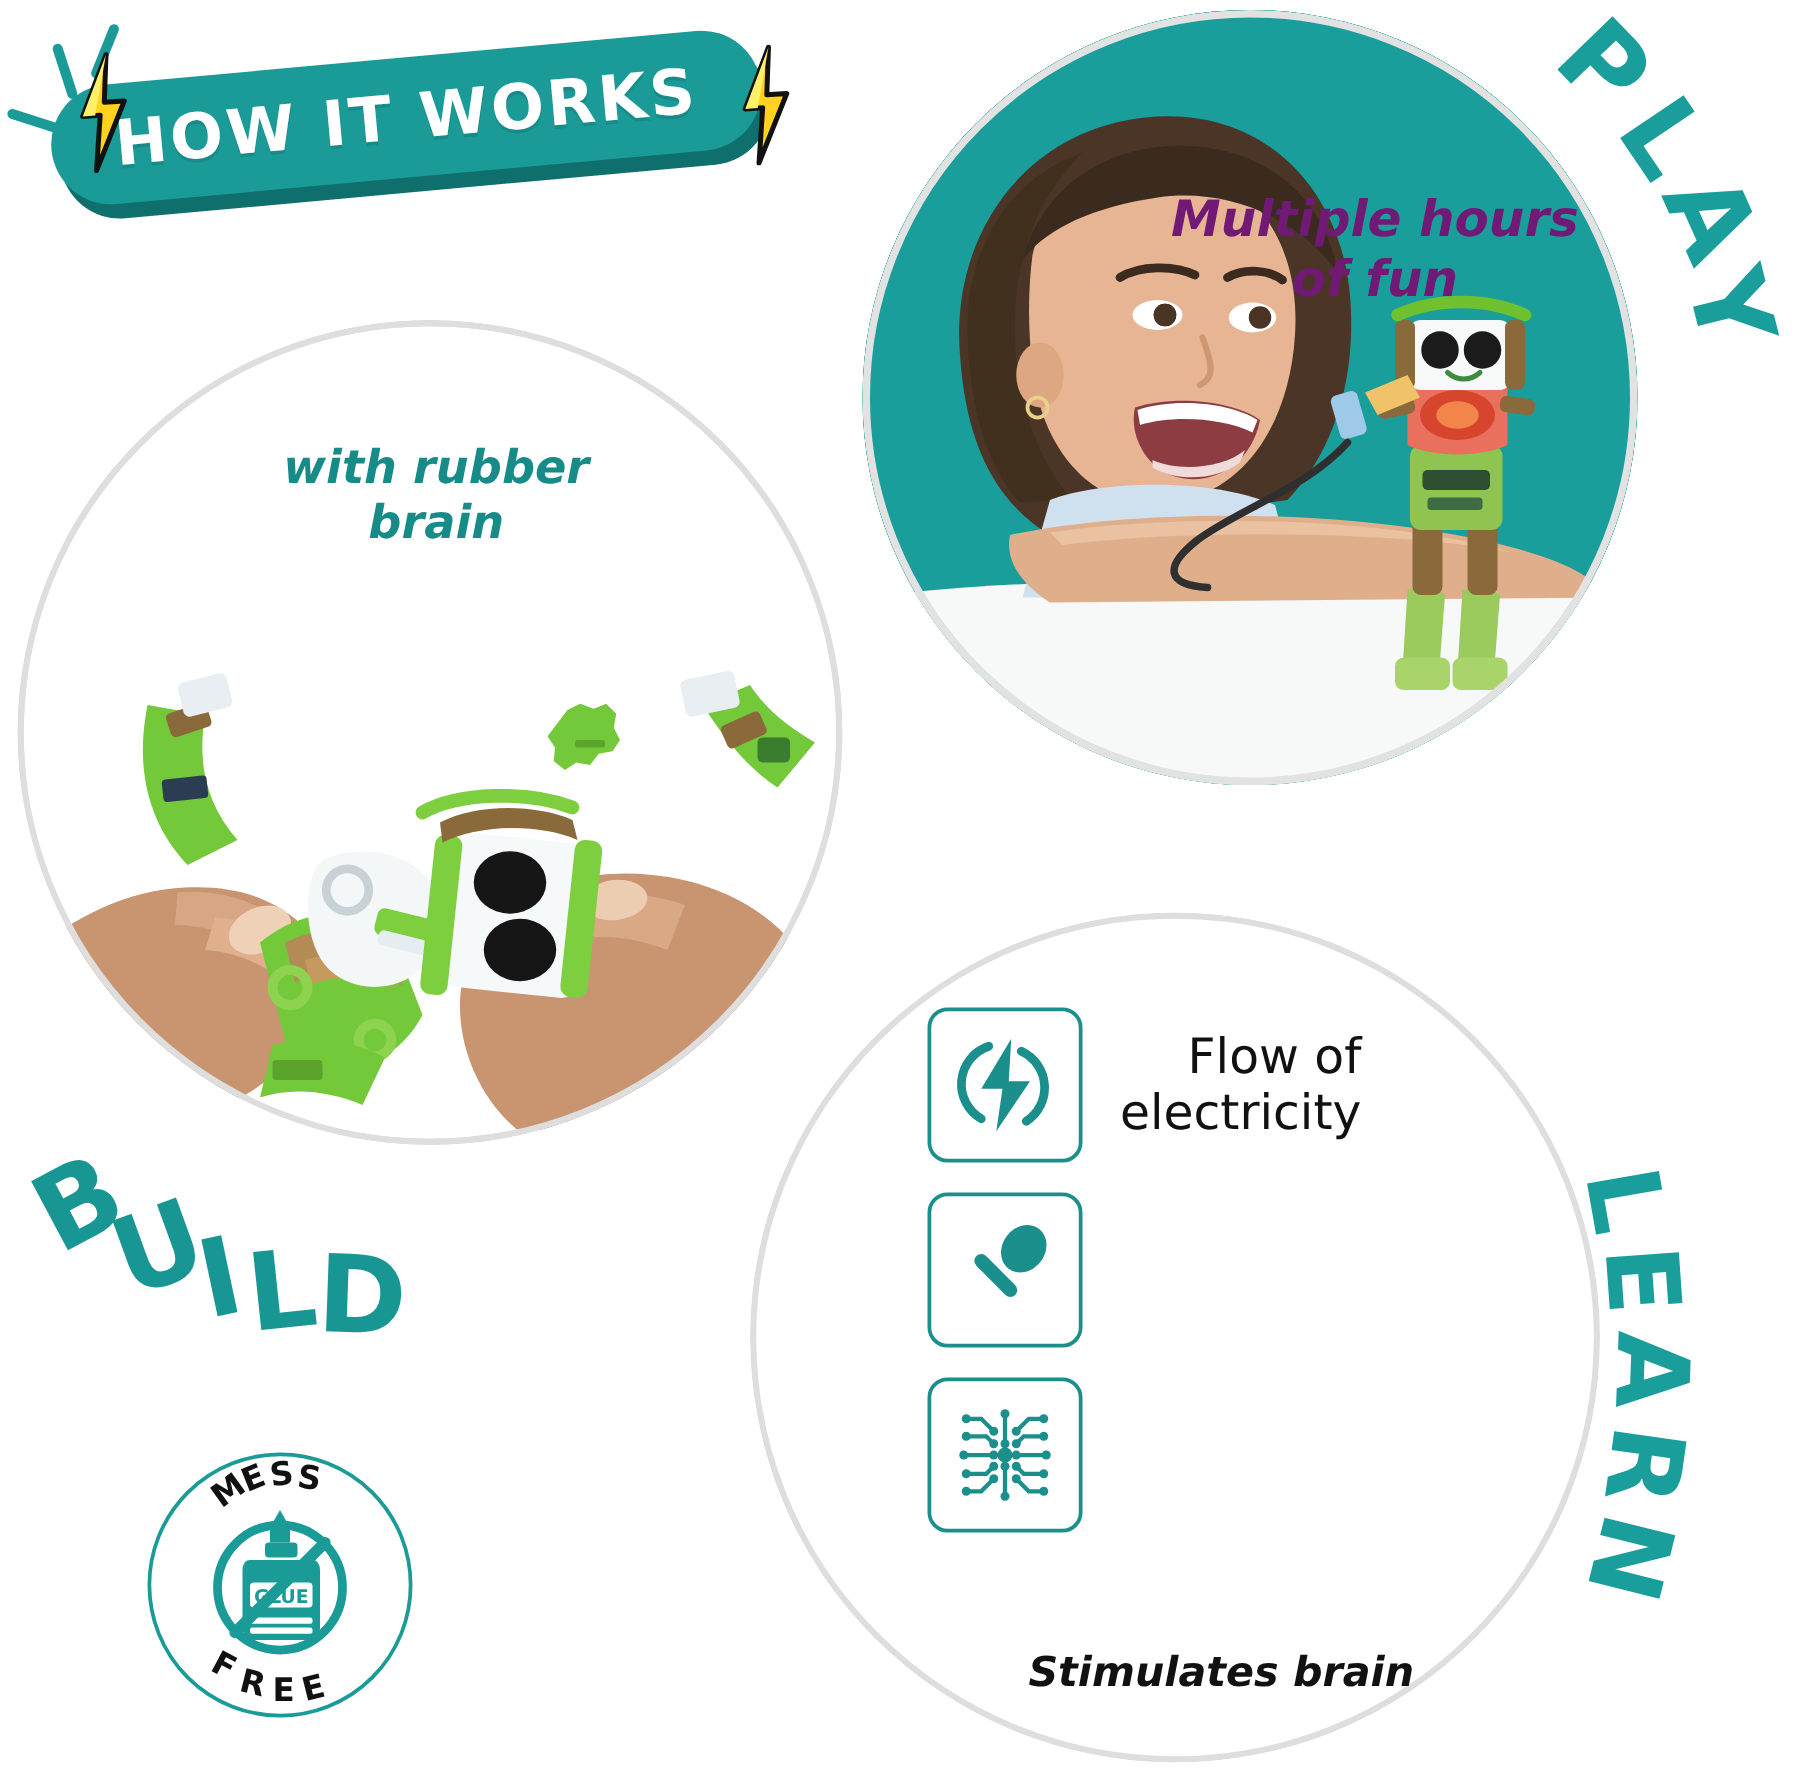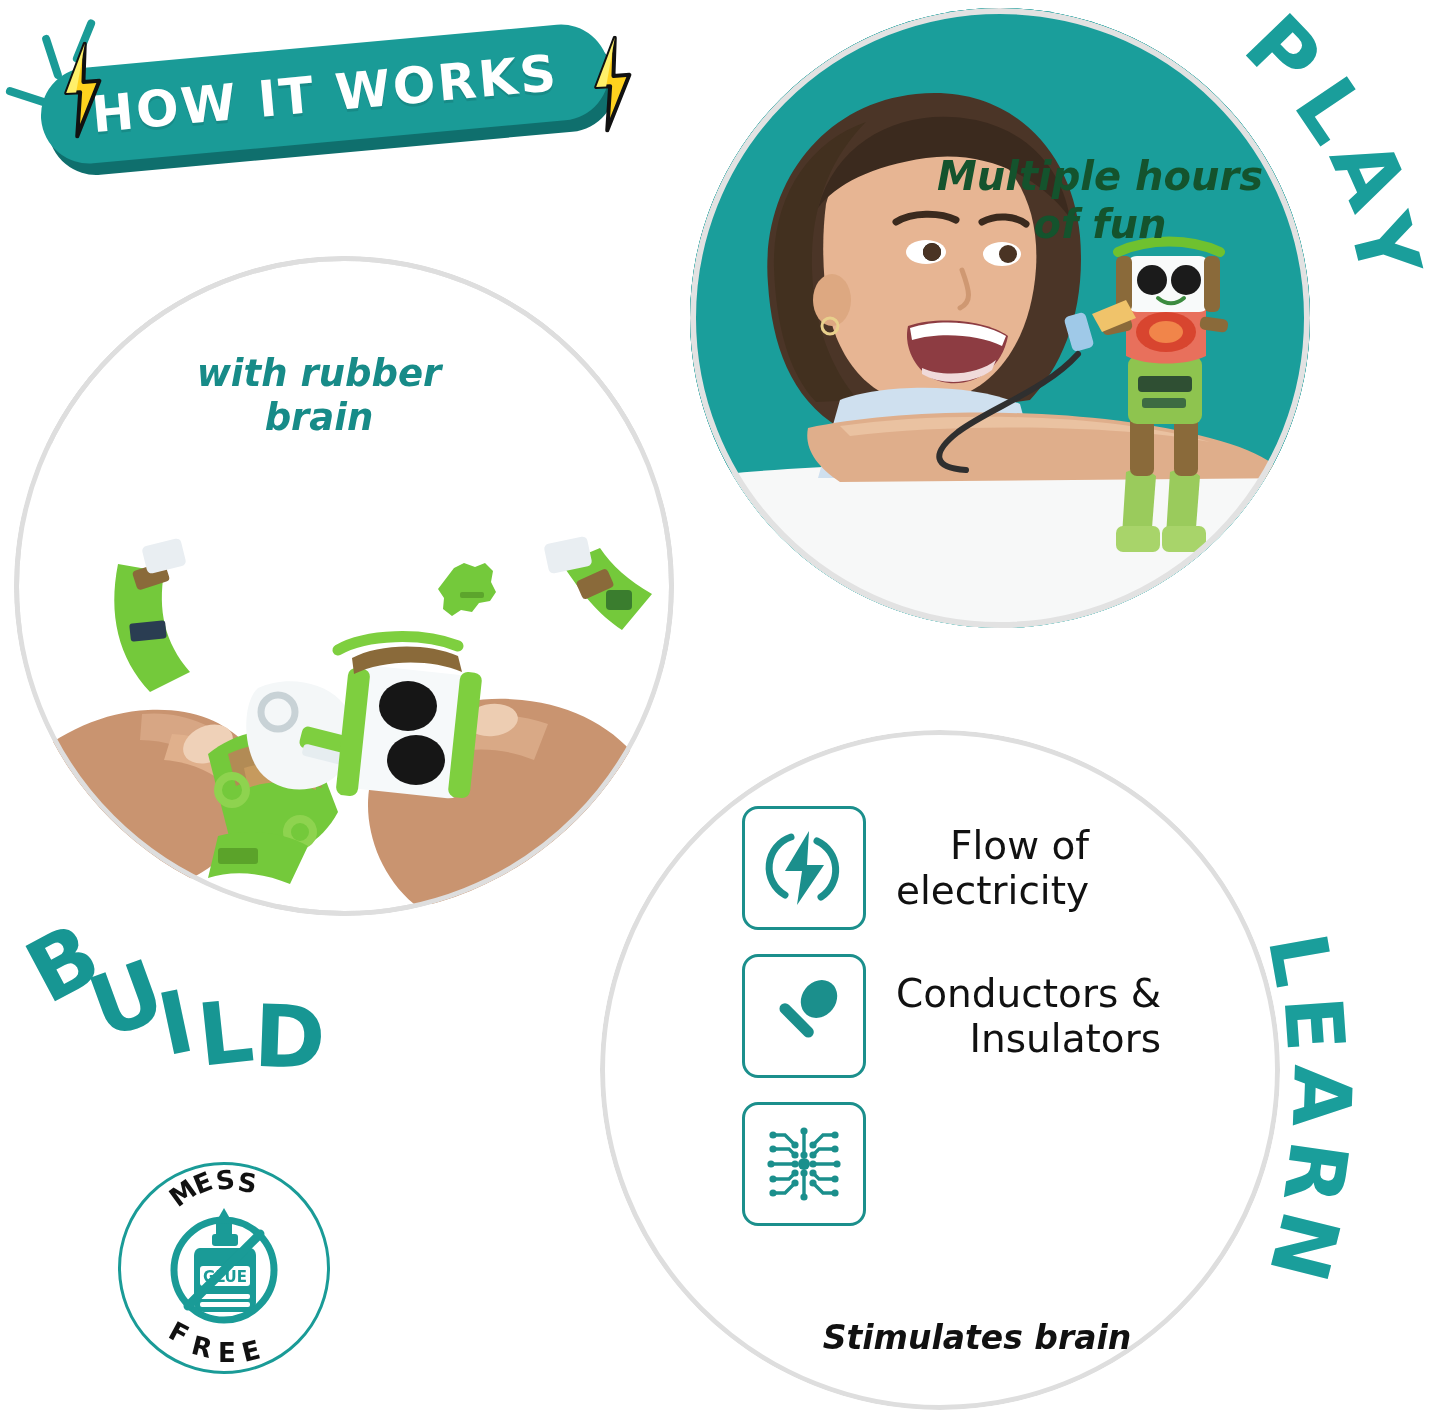--- a/index.html
+++ b/index.html
@@ -31,40 +31,40 @@
   #bolt-left{left:58px;top:42px;transform:rotate(-4deg);}
   #bolt-right{left:588px;top:36px;transform:rotate(-4deg);}
 
   
   .circle{position:absolute;border-radius:50%;overflow:hidden;}
 
   
   #build-circle{left:14px;top:256px;width:660px;height:660px;background:#ffffff;}
   #build-circle .border{position:absolute;inset:0;border-radius:50%;
       border:5px solid #dedede;box-sizing:border-box;}
-  #build-caption{position:absolute;left:169px;top:352px;width:300px;
+  #build-caption{position:absolute;left:199px;top:352px;width:300px;
       color:#178b88;font-size:37px;font-style:italic;font-weight:bold;
       line-height:1.18;text-align:center;font-family:"DejaVu Sans", sans-serif;}
 
   
   #build-word{position:absolute;left:30px;top:900px;width:380px;height:180px;}
   #build-word .ch{position:absolute;color:#179693;font-weight:bold;font-size:86px;
       font-family:"DejaVu Sans", sans-serif;line-height:1;}
 
   
   #mess-badge{position:absolute;left:118px;top:1162px;width:212px;height:212px;}
   #mess-badge .ring{position:absolute;inset:0;border-radius:50%;
       border:3px solid #1a9b97;box-sizing:border-box;background:#fff;}
   #mess-badge .word{position:absolute;width:212px;height:212px;left:0;top:0;}
   #mess-badge .mc{position:absolute;color:#111;font-weight:bold;font-size:26px;
       font-family:"DejaVu Sans", sans-serif;line-height:1;}
 
   
   #play-circle{left:690px;top:8px;width:620px;height:620px;background:#1a9e9b;}
-  #play-caption{position:absolute;left:905px;top:152px;width:390px;color:#14532d;
+  #play-caption{position:absolute;left:905px;top:152px;width:390px;color:#701a75;
       font-size:40px;font-style:italic;font-weight:bold;line-height:1.2;
       text-align:center;font-family:"DejaVu Sans", sans-serif;}
 
   #play-word{position:absolute;left:1212px;top:4px;width:240px;height:290px;}
   #play-word .ch{position:absolute;color:#1a9e9b;font-weight:bold;font-size:84px;
       font-family:"DejaVu Sans", sans-serif;line-height:1;}
 
   
   #learn-circle{left:600px;top:730px;width:680px;height:680px;background:#ffffff;}
 
@@ -326,24 +326,20 @@
         <span>electricity</span>
       </div>
     </div>
 
     <div class="learn-row">
       <div class="icon-box">
         <svg viewBox="0 0 86 86">
           <ellipse cx="58" cy="26" rx="17" ry="20" fill="#1b8f8c" transform="rotate(38 58 26)"></ellipse>
           <rect x="14" y="42" width="44" height="11" rx="5.5" fill="#1b8f8c" transform="rotate(45 36 47)"></rect>
         </svg>
-      </div>
-      <div class="learn-text">
-        <span>Conductors &amp;</span><br>
-        <span>Insulators</span>
       </div>
     </div>
 
     <div class="learn-row">
       <div class="icon-box">
         <svg viewBox="0 0 86 86">
           <g stroke="#1b8f8c" stroke-width="3.4" fill="none" stroke-linecap="round">
             <path d="M43 10 V34"></path>
               <path d="M43 52 V76"></path>
             <path d="M10 43 H34"></path>

